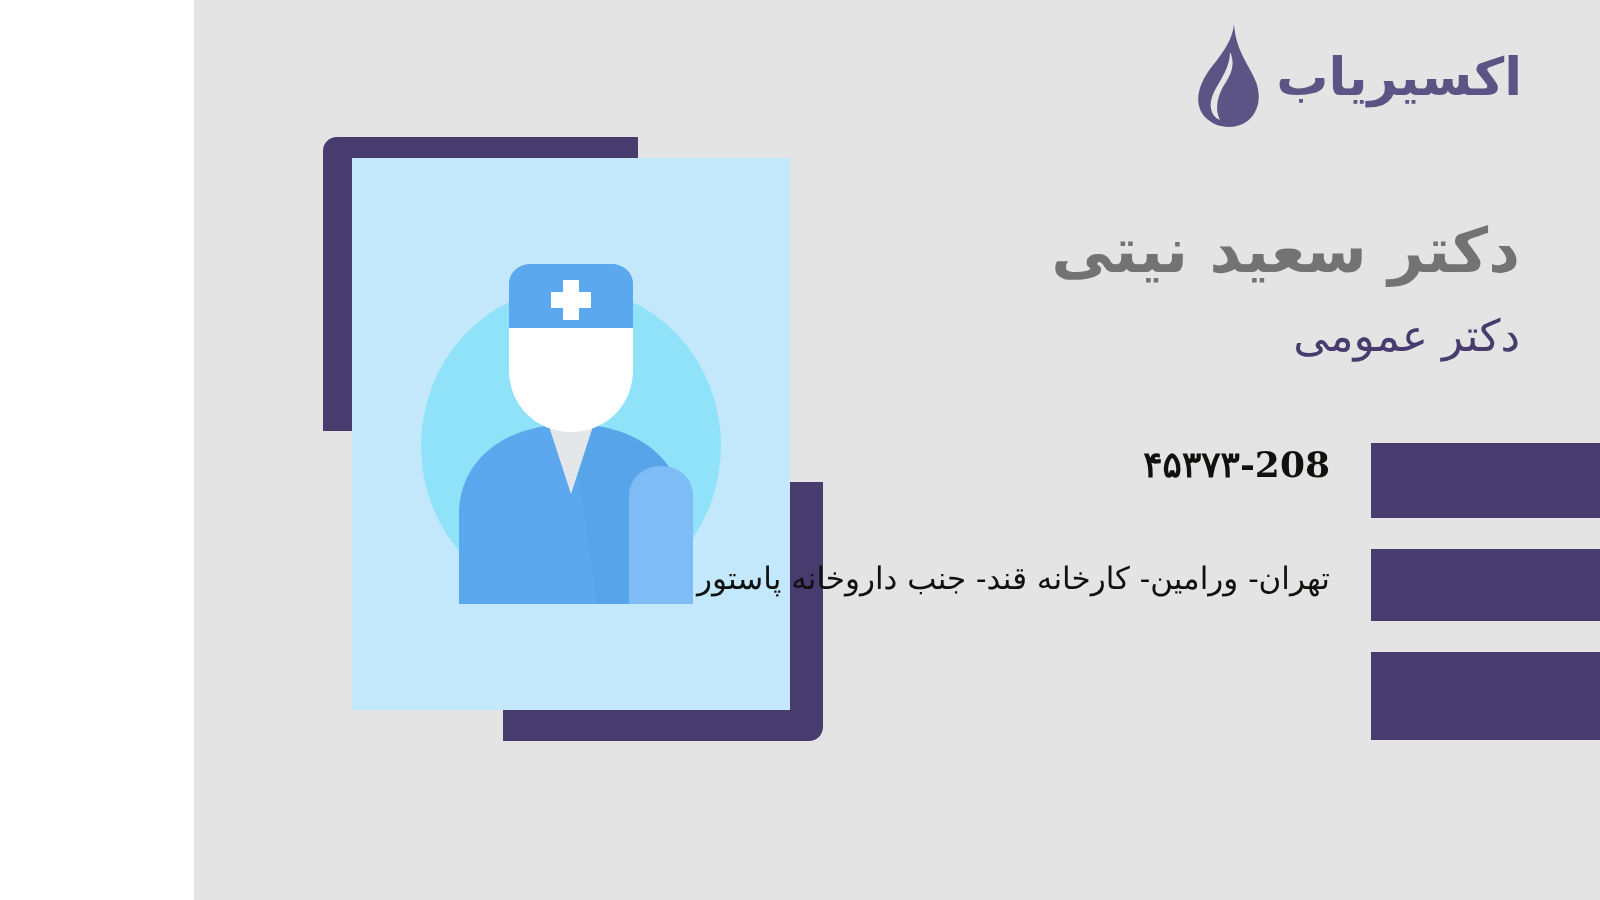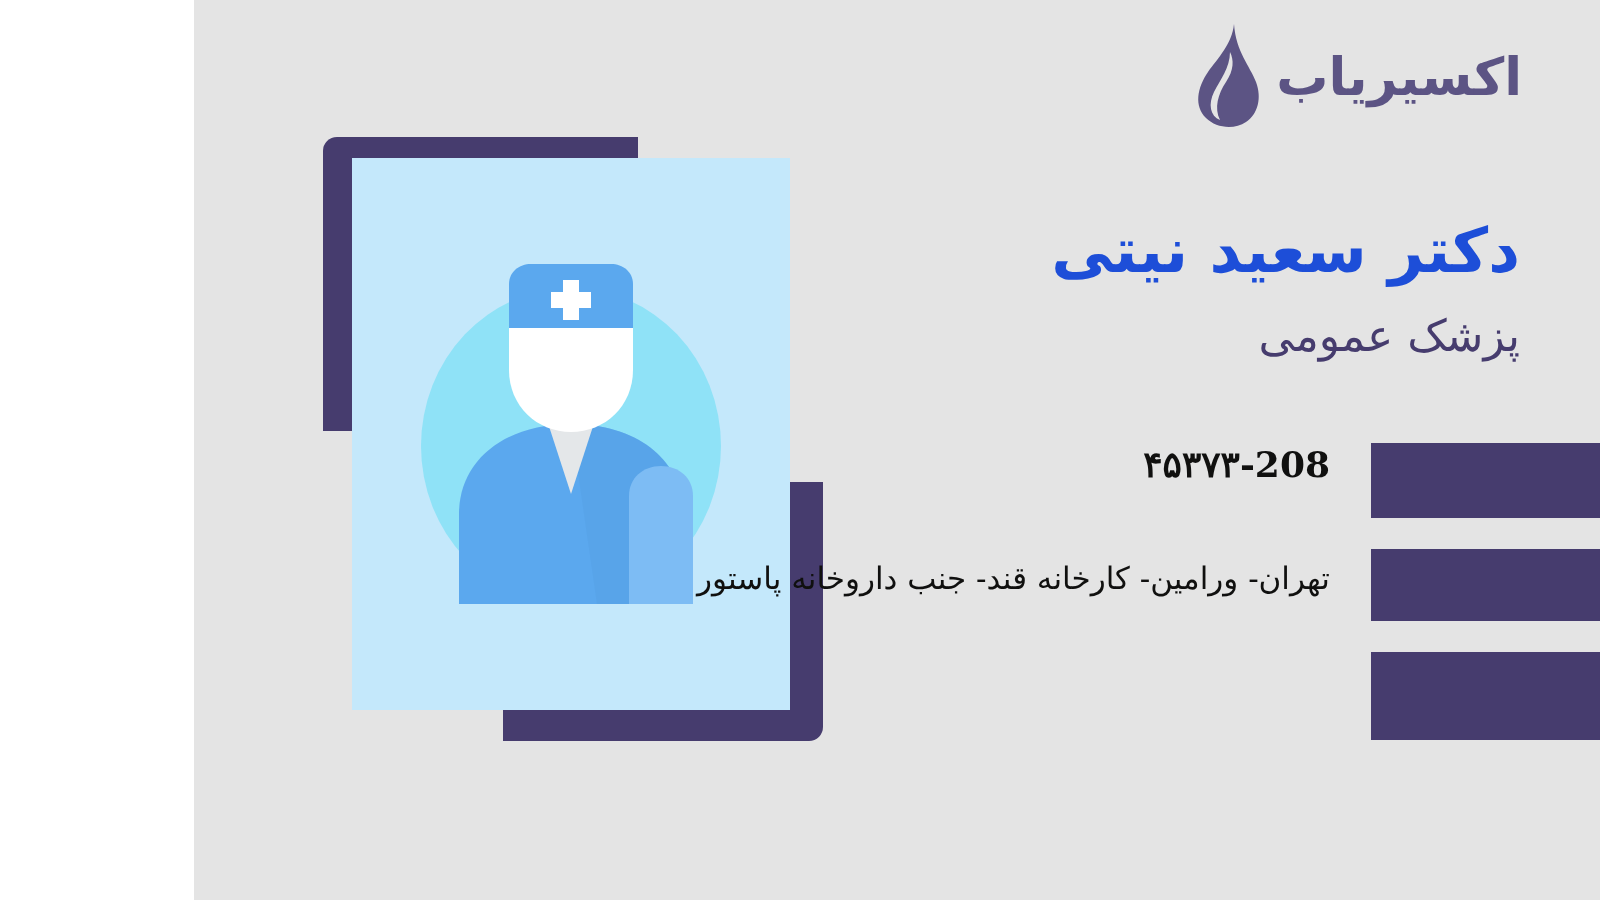--- a/index.html
+++ b/index.html
@@ -105,21 +105,21 @@
     right: 80px;
     top: 215px;
     width: 820px;
     text-align: right;
     direction: rtl;
   }
   .doctor-name {
     font-family: "DejaVu Sans", "Liberation Sans", sans-serif;
     font-size: 62px;
     font-weight: 700;
-    color: #1d4ed8;
+    color: #737373;
     line-height: 1.15;
     margin: 0;
     white-space: nowrap;
   }
   .doctor-specialty {
     font-family: "DejaVu Serif", "Liberation Serif", serif;
     font-size: 44px;
     font-weight: 400;
     color: #463c6e;
     line-height: 1.2;
@@ -196,19 +196,19 @@
             <rect x="142" y="16" width="16" height="40" fill="#ffffff"></rect>
             <rect x="130" y="28" width="40" height="16" fill="#ffffff"></rect>
           </g>
         </svg>
       </div>
     </div>
   </div>
 
   <div class="info">
     <h1 class="doctor-name">دکتر سعید نیتی</h1>
-    <div class="doctor-specialty">پزشک عمومی</div>
+    <div class="doctor-specialty">دکتر عمومی</div>
   </div>
 
   <div class="doctor-phone">۴۵۳۷۳-208</div>
   <div class="doctor-address">تهران- ورامین- کارخانه قند- جنب داروخانه پاستور</div>
 
 </div>
 
 </body></html>

